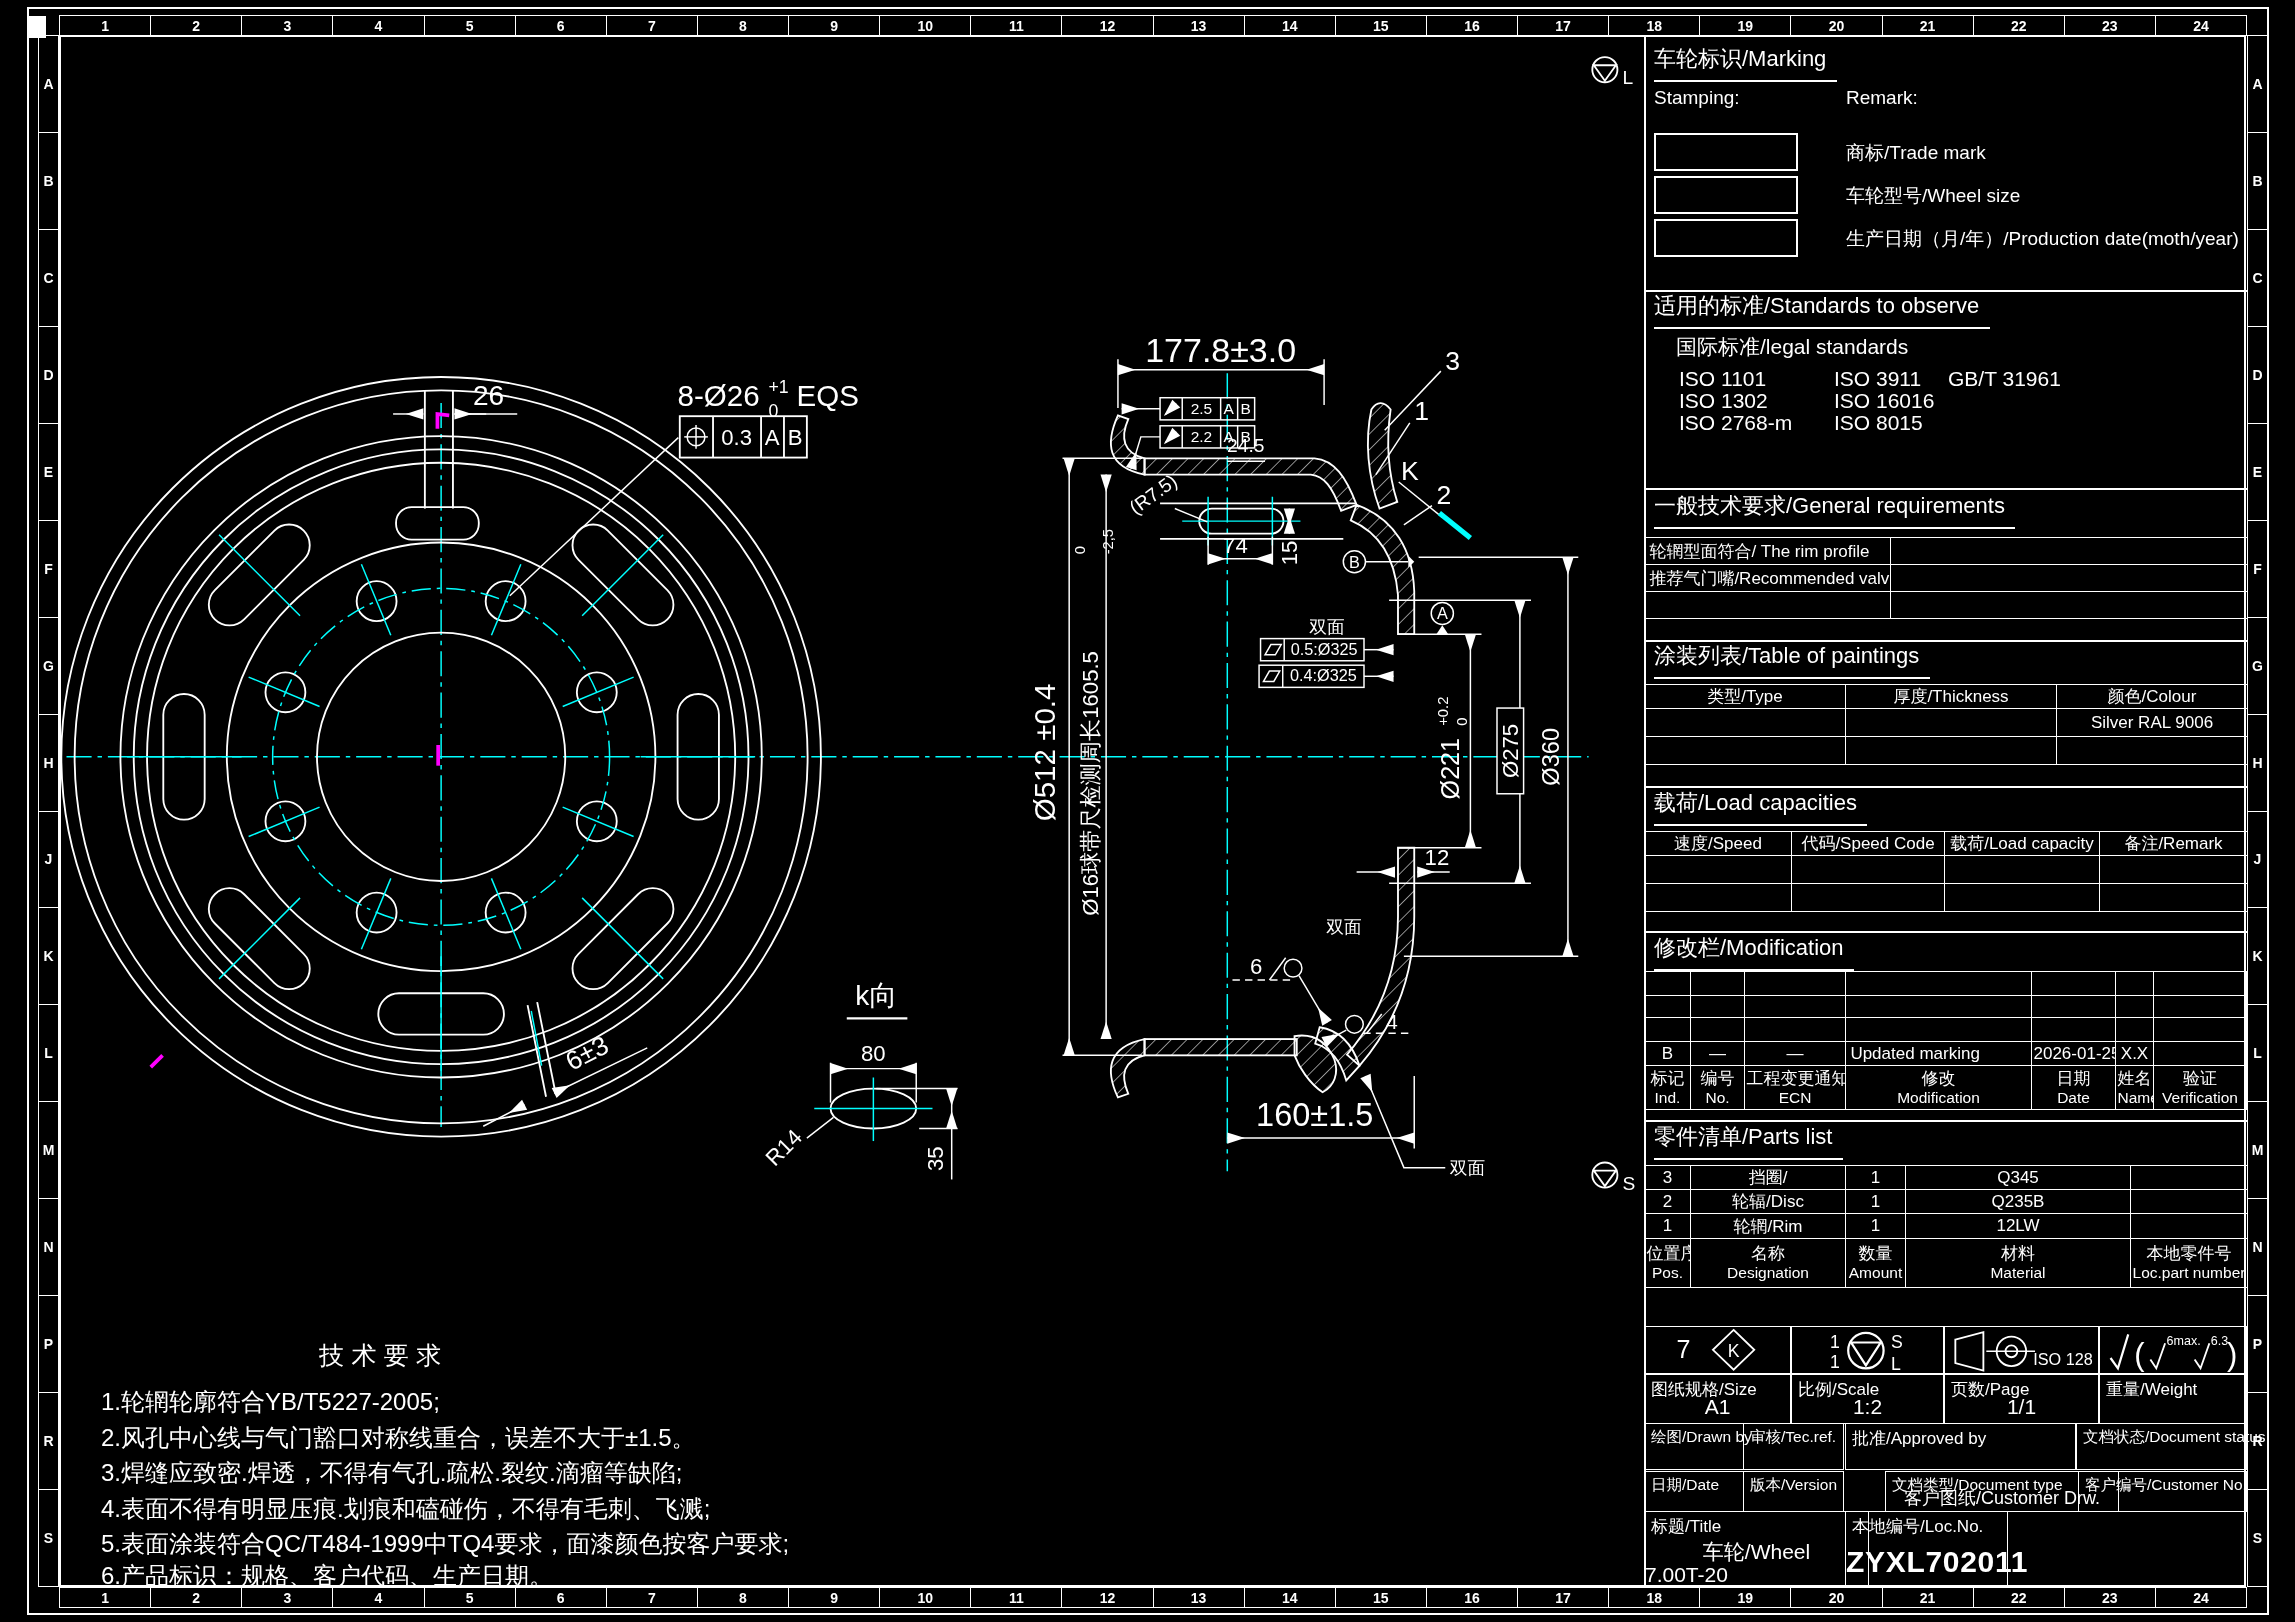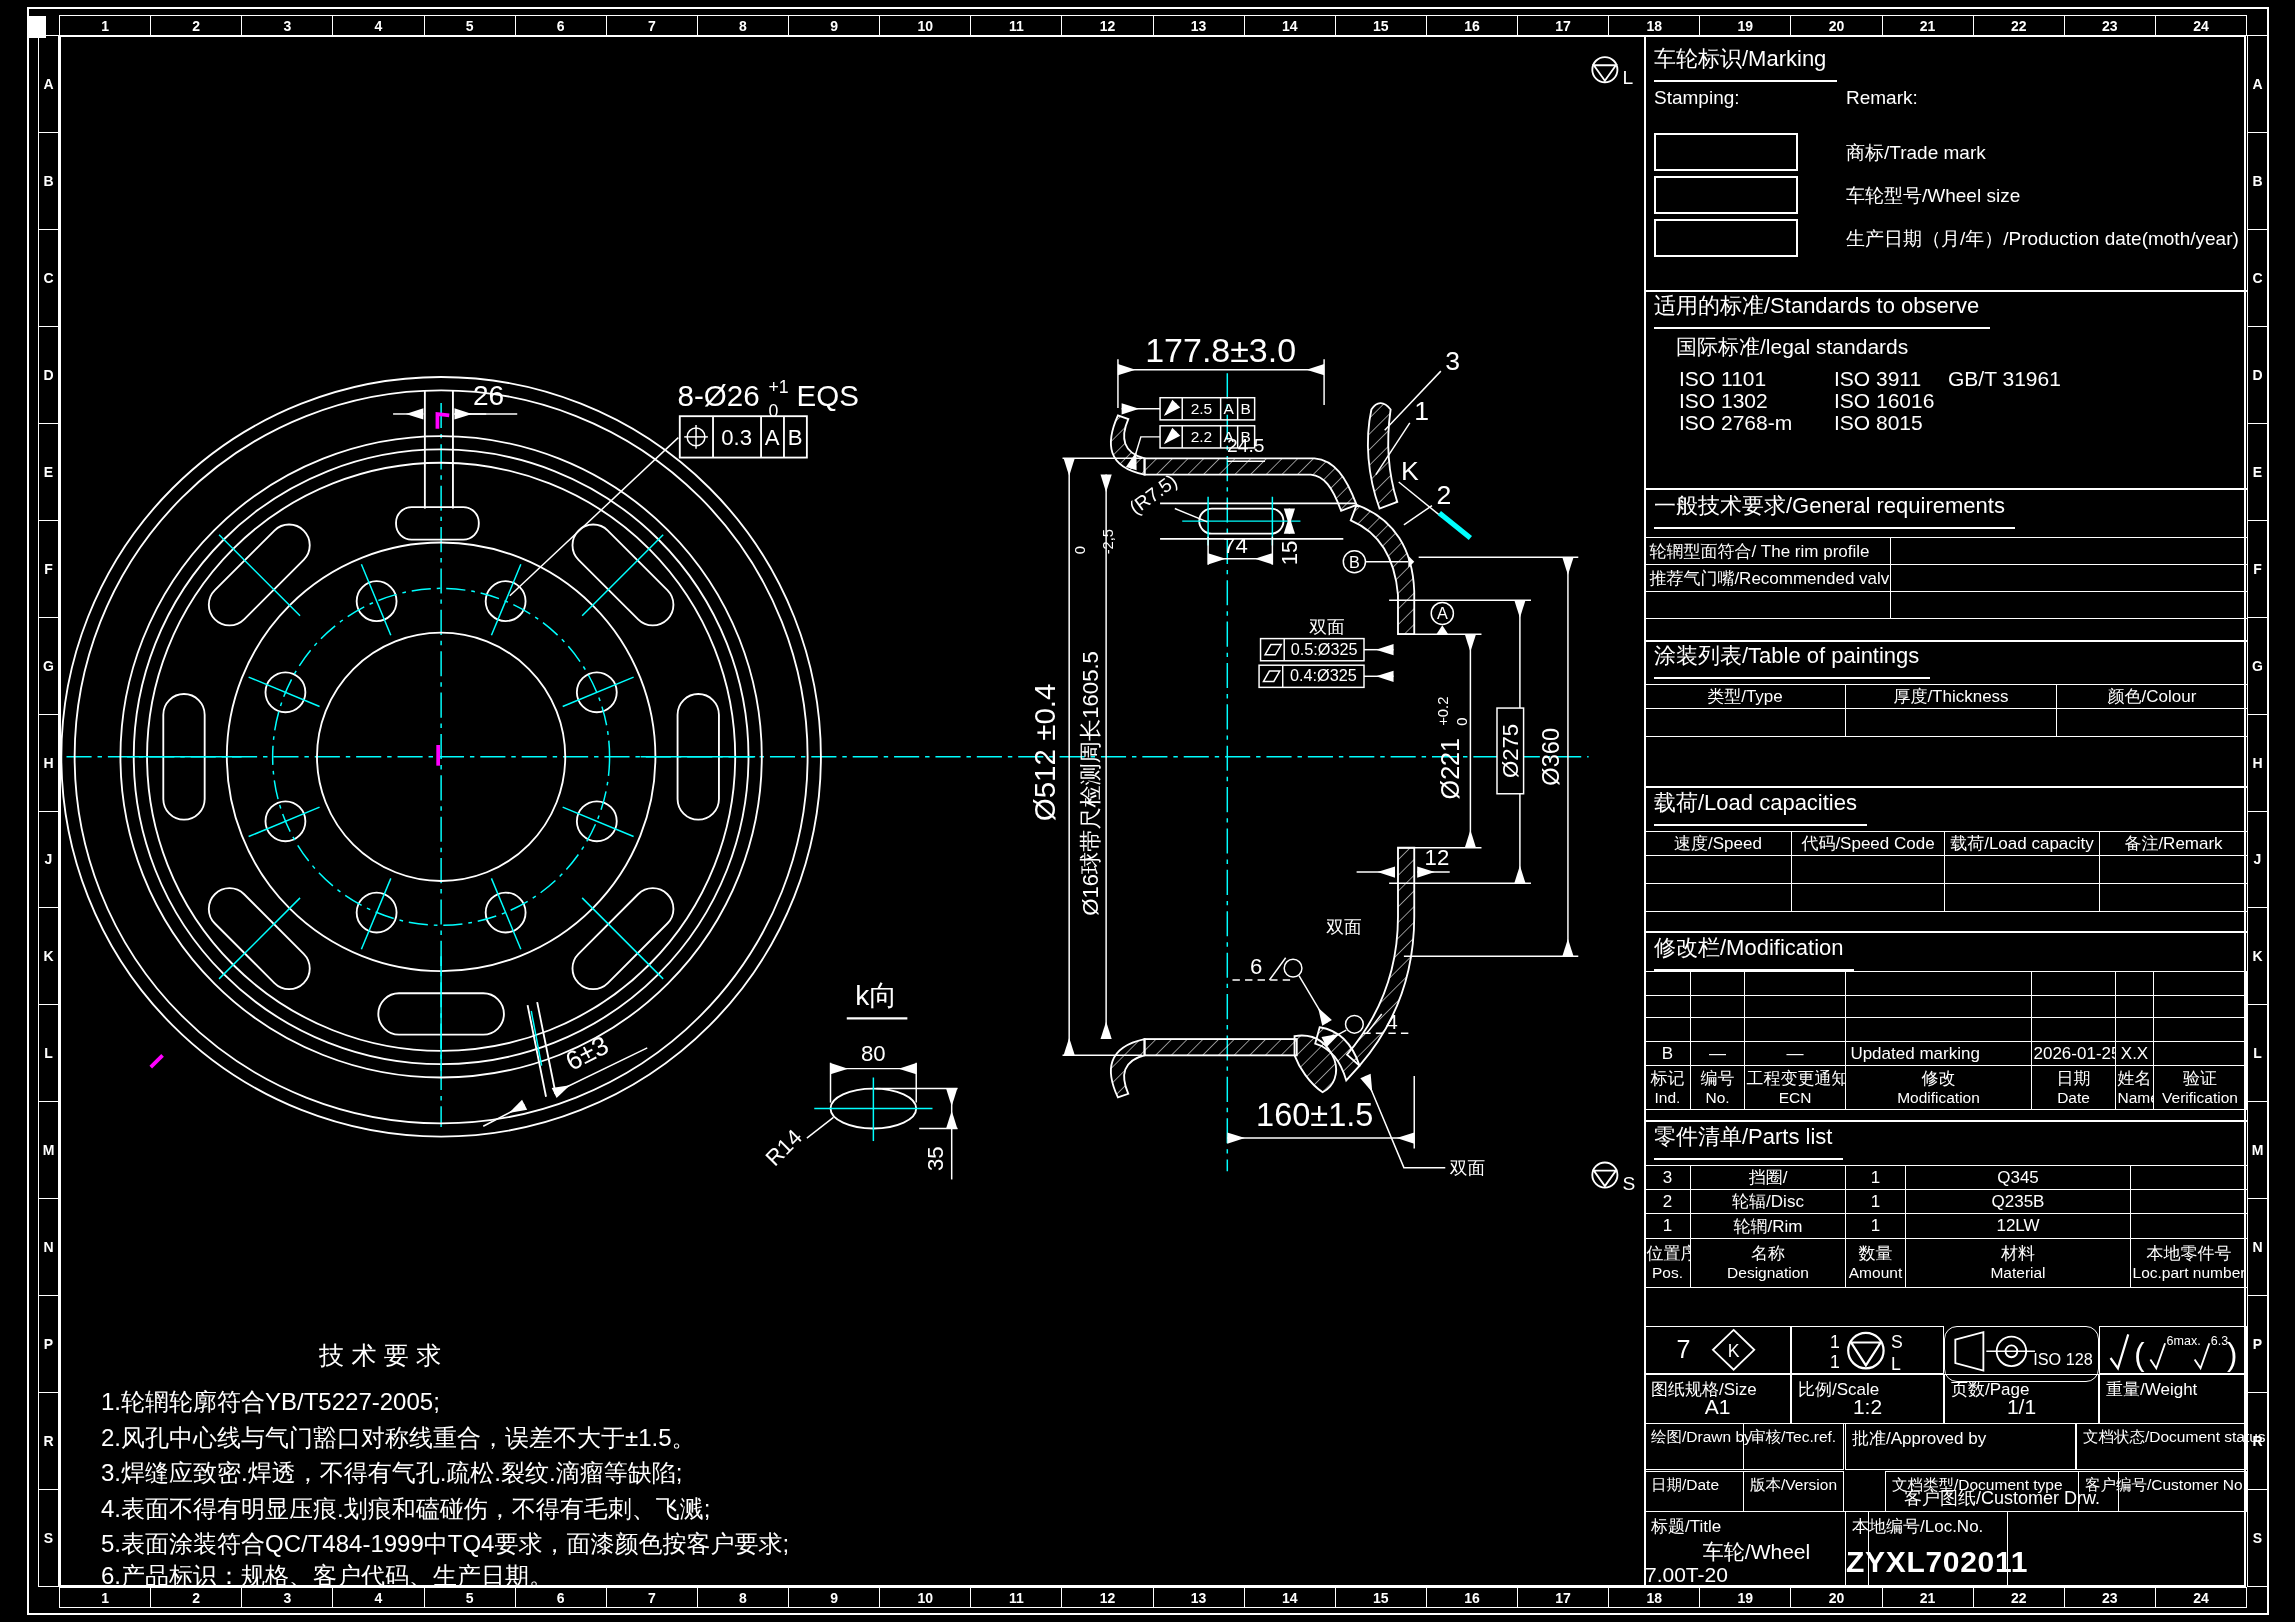--- a/index.html
+++ b/index.html
@@ -531,20 +531,25 @@
       </colgroup>
     <tbody>
         <tr style="height:24px;">
           <td>类型/Type</td>
           <td>厚度/Thickness</td>
           <td>颜色/Colour</td>
         </tr>
     <tr style="height:28px;">
           <td></td>
           <td></td>
+          <td>Silver RAL 9006</td>
+        </tr>
+    <tr style="height:28px;">
+          <td></td>
+          <td></td>
           <td></td>
         </tr>
   </tbody>
     </table>
   <div class="hrule" style="top:786px;"></div>
 
   <div class="sec-head" style="left:1654px;top:788px;">载荷/Load capacities</div>
   <table class="t" style="left:1644px;top:831px;width:603px;">
     <colgroup>
         <col style="width:147px;">
@@ -723,21 +728,21 @@
   <div class="tb-cell" style="left:1791px;top:1326px;width:153px;height:48px;">
     <svg width="150" height="45" viewBox="0 0 203 61">
       <text x="58" y="28" font-size="24" text-anchor="middle">1</text>
       <text x="58" y="56" font-size="24" text-anchor="middle">1</text>
       <circle cx="100" cy="32" r="24" fill="none" stroke="#ffffff" stroke-width="3"></circle>
       <polygon points="80,21 120,21 100,52" fill="none" stroke="#ffffff" stroke-width="3"></polygon>
       <text x="134" y="28" font-size="24">S</text>
       <text x="134" y="58" font-size="24">L</text>
     </svg>
   </div>
-  <div class="tb-cell" style="left:1944px;top:1326px;width:155px;height:56px;border-radius:13px;">
+  <div class="tb-cell" style="left:1944px;top:1326px;width:155px;height:48px;">
     <svg width="152" height="45" viewBox="0 0 206 61">
       <polygon points="14,17 52,7 52,59 14,49" fill="none" stroke="#ffffff" stroke-width="2.5"></polygon>
       <line x1="56" y1="33" x2="122" y2="33" stroke="#ffffff" stroke-width="2"></line>
       <circle cx="90" cy="33" r="20" fill="none" stroke="#ffffff" stroke-width="2.5"></circle>
       <circle cx="90" cy="33" r="8" fill="none" stroke="#ffffff" stroke-width="2.5"></circle>
       <text x="160" y="52" font-size="22" text-anchor="middle">ISO 128</text>
     </svg>
   </div>
   <div class="tb-cell" style="left:2099px;top:1326px;width:148px;height:48px;">
     <svg width="145" height="45" viewBox="0 0 196 61">

